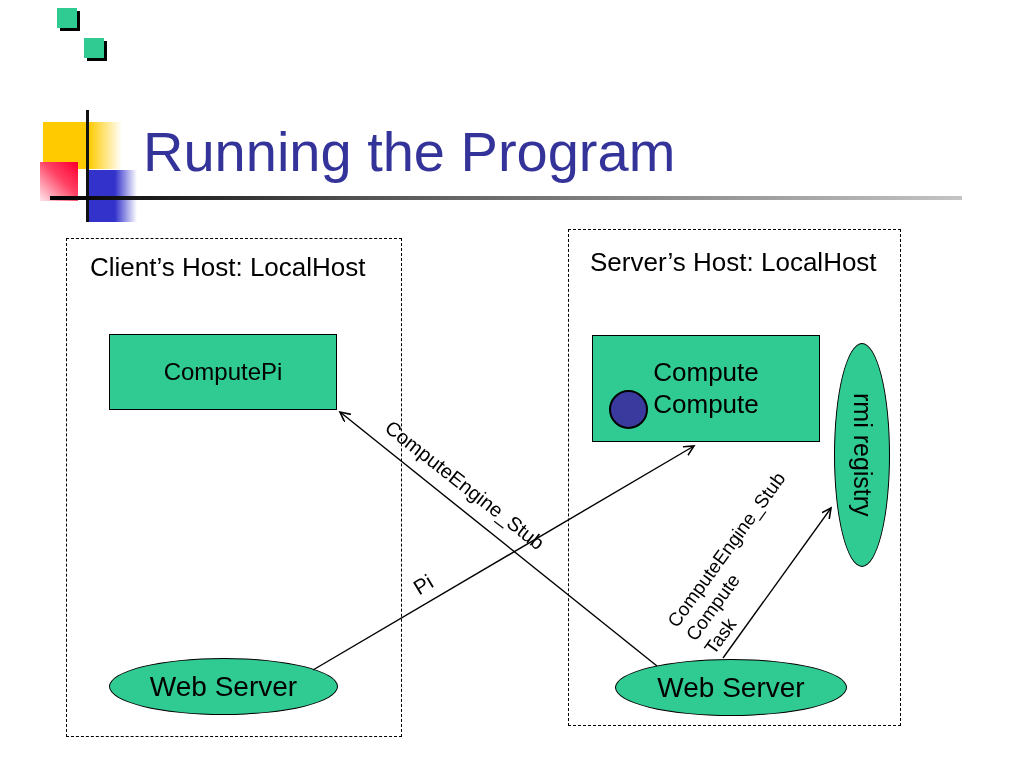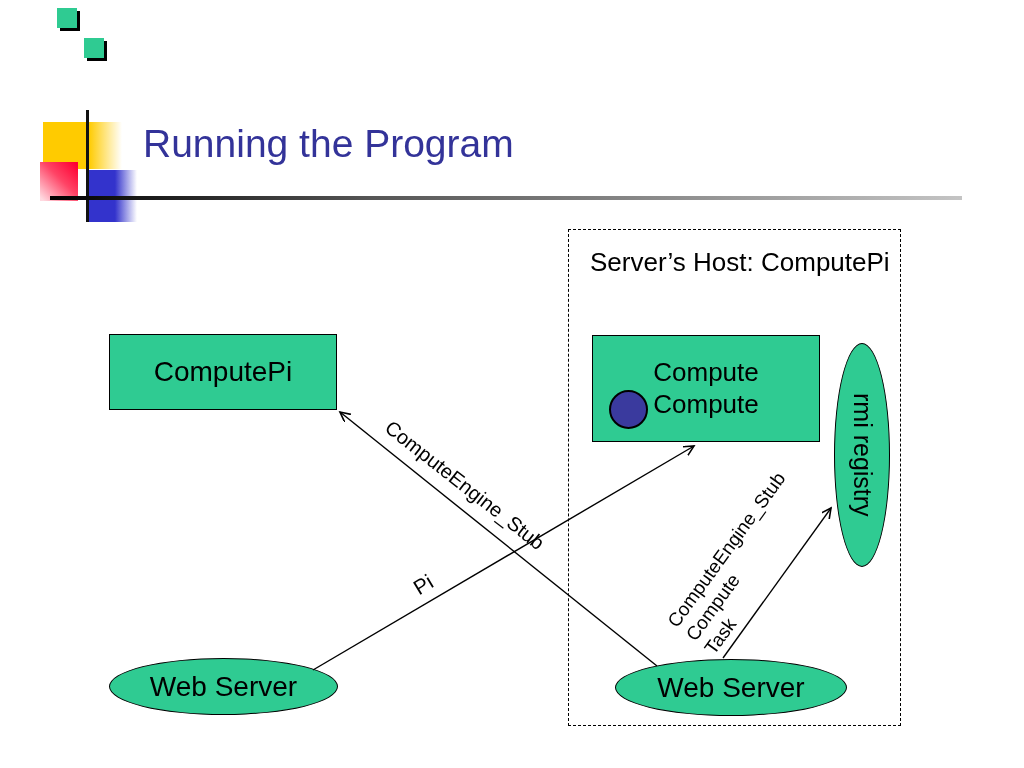--- a/index.html
+++ b/index.html
@@ -15,32 +15,32 @@
   
   .decor-yellow{left:43px;top:122px;width:79px;height:47px;
     background:linear-gradient(90deg,#FFCB00 0%,#FFCB00 58%,rgba(255,203,0,0) 100%);}
   .decor-red{left:40px;top:162px;width:38px;height:39px;
     background:linear-gradient(225deg,#FF0033 5%,#FF4466 45%,#FFD9E0 95%);}
   .decor-blue{left:88px;top:170px;width:49px;height:52px;
     background:linear-gradient(90deg,#3333CC 0%,#3333CC 55%,rgba(51,51,204,0) 100%);}
   .decor-vline{left:86px;top:110px;width:3px;height:112px;background:#111;}
   .title-rule{left:50px;top:196px;width:912px;height:4px;
     background:linear-gradient(90deg,#000 0%,#555 35%,#c4c4c4 100%);}
-  .page-title{left:143px;top:124px;font-size:39px;line-height:1.0;color:#333399;white-space:nowrap;}
+  .page-title{left:143px;top:124px;font-size:56px;line-height:1.0;color:#333399;white-space:nowrap;}
 
   
   .host-box{border:1.5px dashed #000;background:transparent;}
   .client-box{left:66px;top:238px;width:334px;height:497px;}
   .server-box{left:568px;top:229px;width:331px;height:495px;}
   .host-label{font-size:26px;color:#000;white-space:nowrap;}
 
   
   .node-rect{background:#2FCB92;border:1.5px solid #000;display:flex;align-items:center;justify-content:center;}
   .node-ellipse{background:#2FCB92;border:1.5px solid #000;border-radius:50%;display:flex;align-items:center;justify-content:center;}
-  .compute-pi{left:109px;top:334px;width:226px;height:74px;font-size:28px;}
+  .compute-pi{left:109px;top:334px;width:226px;height:74px;font-size:24px;}
   .compute-engine{left:592px;top:335px;width:226px;height:105px;font-size:26px;text-align:center;line-height:1.22;}
   .client-ws{left:109px;top:658px;width:227px;height:55px;font-size:28px;}
   .server-ws{left:615px;top:659px;width:230px;height:55px;font-size:28px;}
   .rmi{left:834px;top:343px;width:54px;height:222px;font-size:25px;}
   .rmi .vtext{writing-mode:vertical-rl;white-space:nowrap;}
   .task-circle{left:609px;top:390px;width:35px;height:35px;border-radius:50%;
     background:#3A3A9E;border:2px solid #000;}
 
   
   svg.arrows{left:0;top:0;width:1024px;height:768px;pointer-events:none;}
@@ -62,23 +62,26 @@
   <div class="abs bullet-sq" style="left:84px;top:38px;"></div>
 
   <div class="abs decor-yellow"></div>
   <div class="abs decor-red"></div>
   <div class="abs decor-blue"></div>
   <div class="abs decor-vline"></div>
   <div class="abs title-rule"></div>
 
   <div class="abs page-title">Running the Program</div>
 
+  <div class="abs host-box client-box">
+    <div class="abs host-label" style="left:23px;top:13px;">Client’s Host: LocalHost</div>
+  </div>
 
   <div class="abs host-box server-box">
-    <div class="abs host-label" style="left:21px;top:17px;">Server’s Host: ComputePi</div>
+    <div class="abs host-label" style="left:21px;top:17px;">Server’s Host: LocalHost</div>
   </div>
 
   <div class="abs node-rect compute-pi">
     <span>ComputePi</span>
   </div>
   <div class="abs node-ellipse client-ws">
     <span>Web Server</span>
   </div>
 
   <div class="abs node-rect compute-engine">

